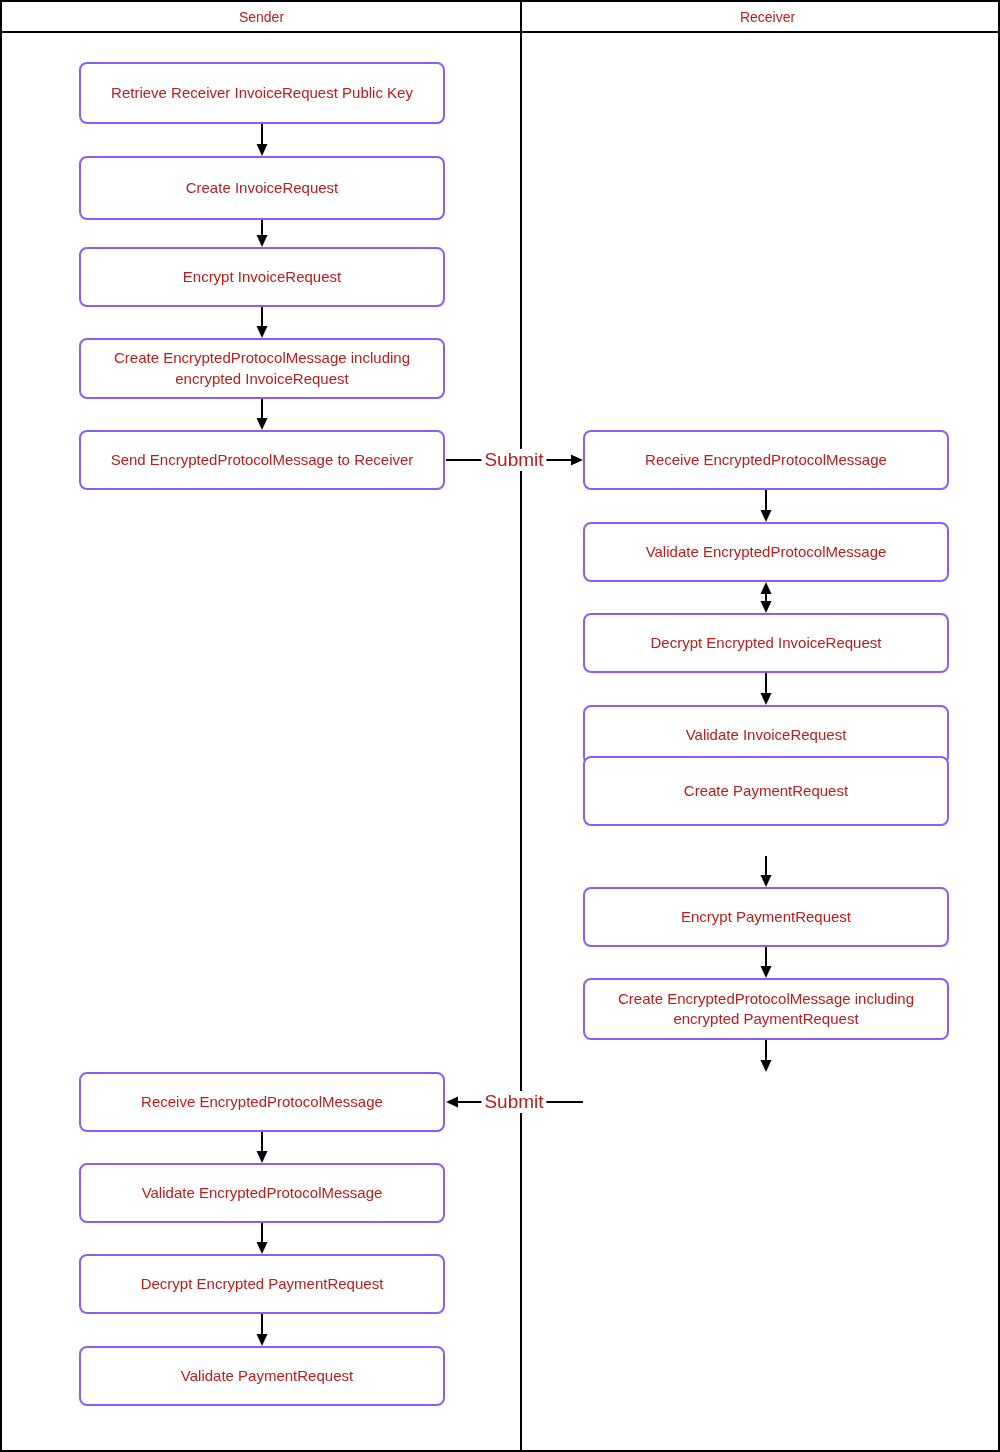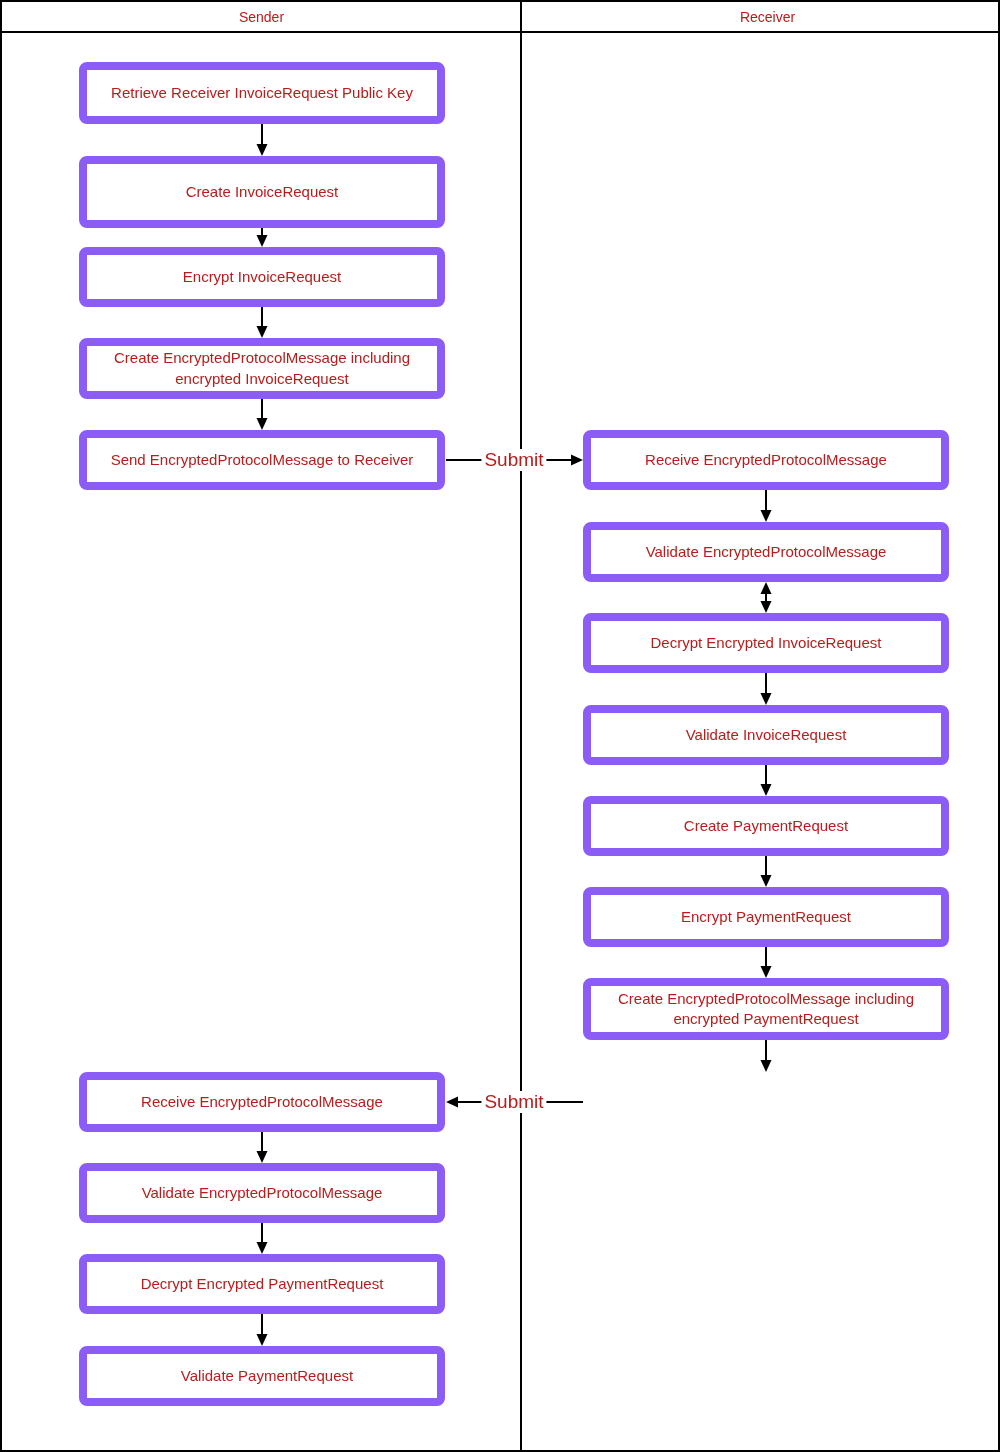--- a/index.html
+++ b/index.html
@@ -29,21 +29,21 @@
     position: absolute;
     left: 0; top: 0;
     width: 1000px; height: 1452px;
     z-index: 1;
   }
   .box {
     position: absolute;
     width: 366px;
     box-sizing: border-box;
     background: #ffffff;
-    border: 8px solid #8b5cf6;
+    border: 2px solid #8b5cf6;
     border-radius: 8px;
     display: flex;
     align-items: center;
     justify-content: center;
     text-align: center;
     font-size: 15px;
     line-height: 1.35;
     padding: 4px 14px;
     z-index: 2;
   }
@@ -136,33 +136,33 @@
     <g>
         <line x1="581" y1="1100" x2="456" y2="1100"></line>
         <polygon points="456,1094.5 456,1105.5 444,1100" stroke="none"></polygon>
       </g>
   </svg>
 
   <div class="lane-header sender">Sender</div>
   <div class="lane-header receiver">Receiver</div>
 
   <div class="box sender" style="top:60px;  height:62px;">Retrieve Receiver InvoiceRequest Public Key</div>
-  <div class="box sender" style="top:154px; height:72px;">Create InvoiceRequest</div>
+  <div class="box sender" style="top:154px; height:64px;">Create InvoiceRequest</div>
   <div class="box sender" style="top:245px; height:60px;">Encrypt InvoiceRequest</div>
   <div class="box sender" style="top:336px; height:61px;">Create EncryptedProtocolMessage including encrypted InvoiceRequest</div>
   <div class="box sender" style="top:428px; height:60px;">Send EncryptedProtocolMessage to Receiver</div>
   <div class="box sender" style="top:1070px;height:60px;">Receive EncryptedProtocolMessage</div>
   <div class="box sender" style="top:1161px;height:60px;">Validate EncryptedProtocolMessage</div>
   <div class="box sender" style="top:1252px;height:60px;">Decrypt Encrypted PaymentRequest</div>
   <div class="box sender" style="top:1344px;height:60px;padding-left:24px;">Validate PaymentRequest</div>
 
   <div class="box receiver" style="top:428px; height:60px;">Receive EncryptedProtocolMessage</div>
   <div class="box receiver" style="top:520px; height:60px;">Validate EncryptedProtocolMessage</div>
   <div class="box receiver" style="top:611px; height:60px;">Decrypt Encrypted InvoiceRequest</div>
   <div class="box receiver" style="top:703px; height:60px;">Validate InvoiceRequest</div>
-  <div class="box receiver" style="top:794px; height:60px;">Create PaymentRequest</div>
+  <div class="box receiver" style="top:754px; height:70px;">Create PaymentRequest</div>
   <div class="box receiver" style="top:885px; height:60px;">Encrypt PaymentRequest</div>
   <div class="box receiver" style="top:976px; height:62px;">Create EncryptedProtocolMessage including encrypted PaymentRequest</div>
 
   <div class="submit-label" style="left:512px; top:458px;">Submit</div>
   <div class="submit-label" style="left:512px; top:1100px;">Submit</div>
 
 </div>
 
 </body></html>

